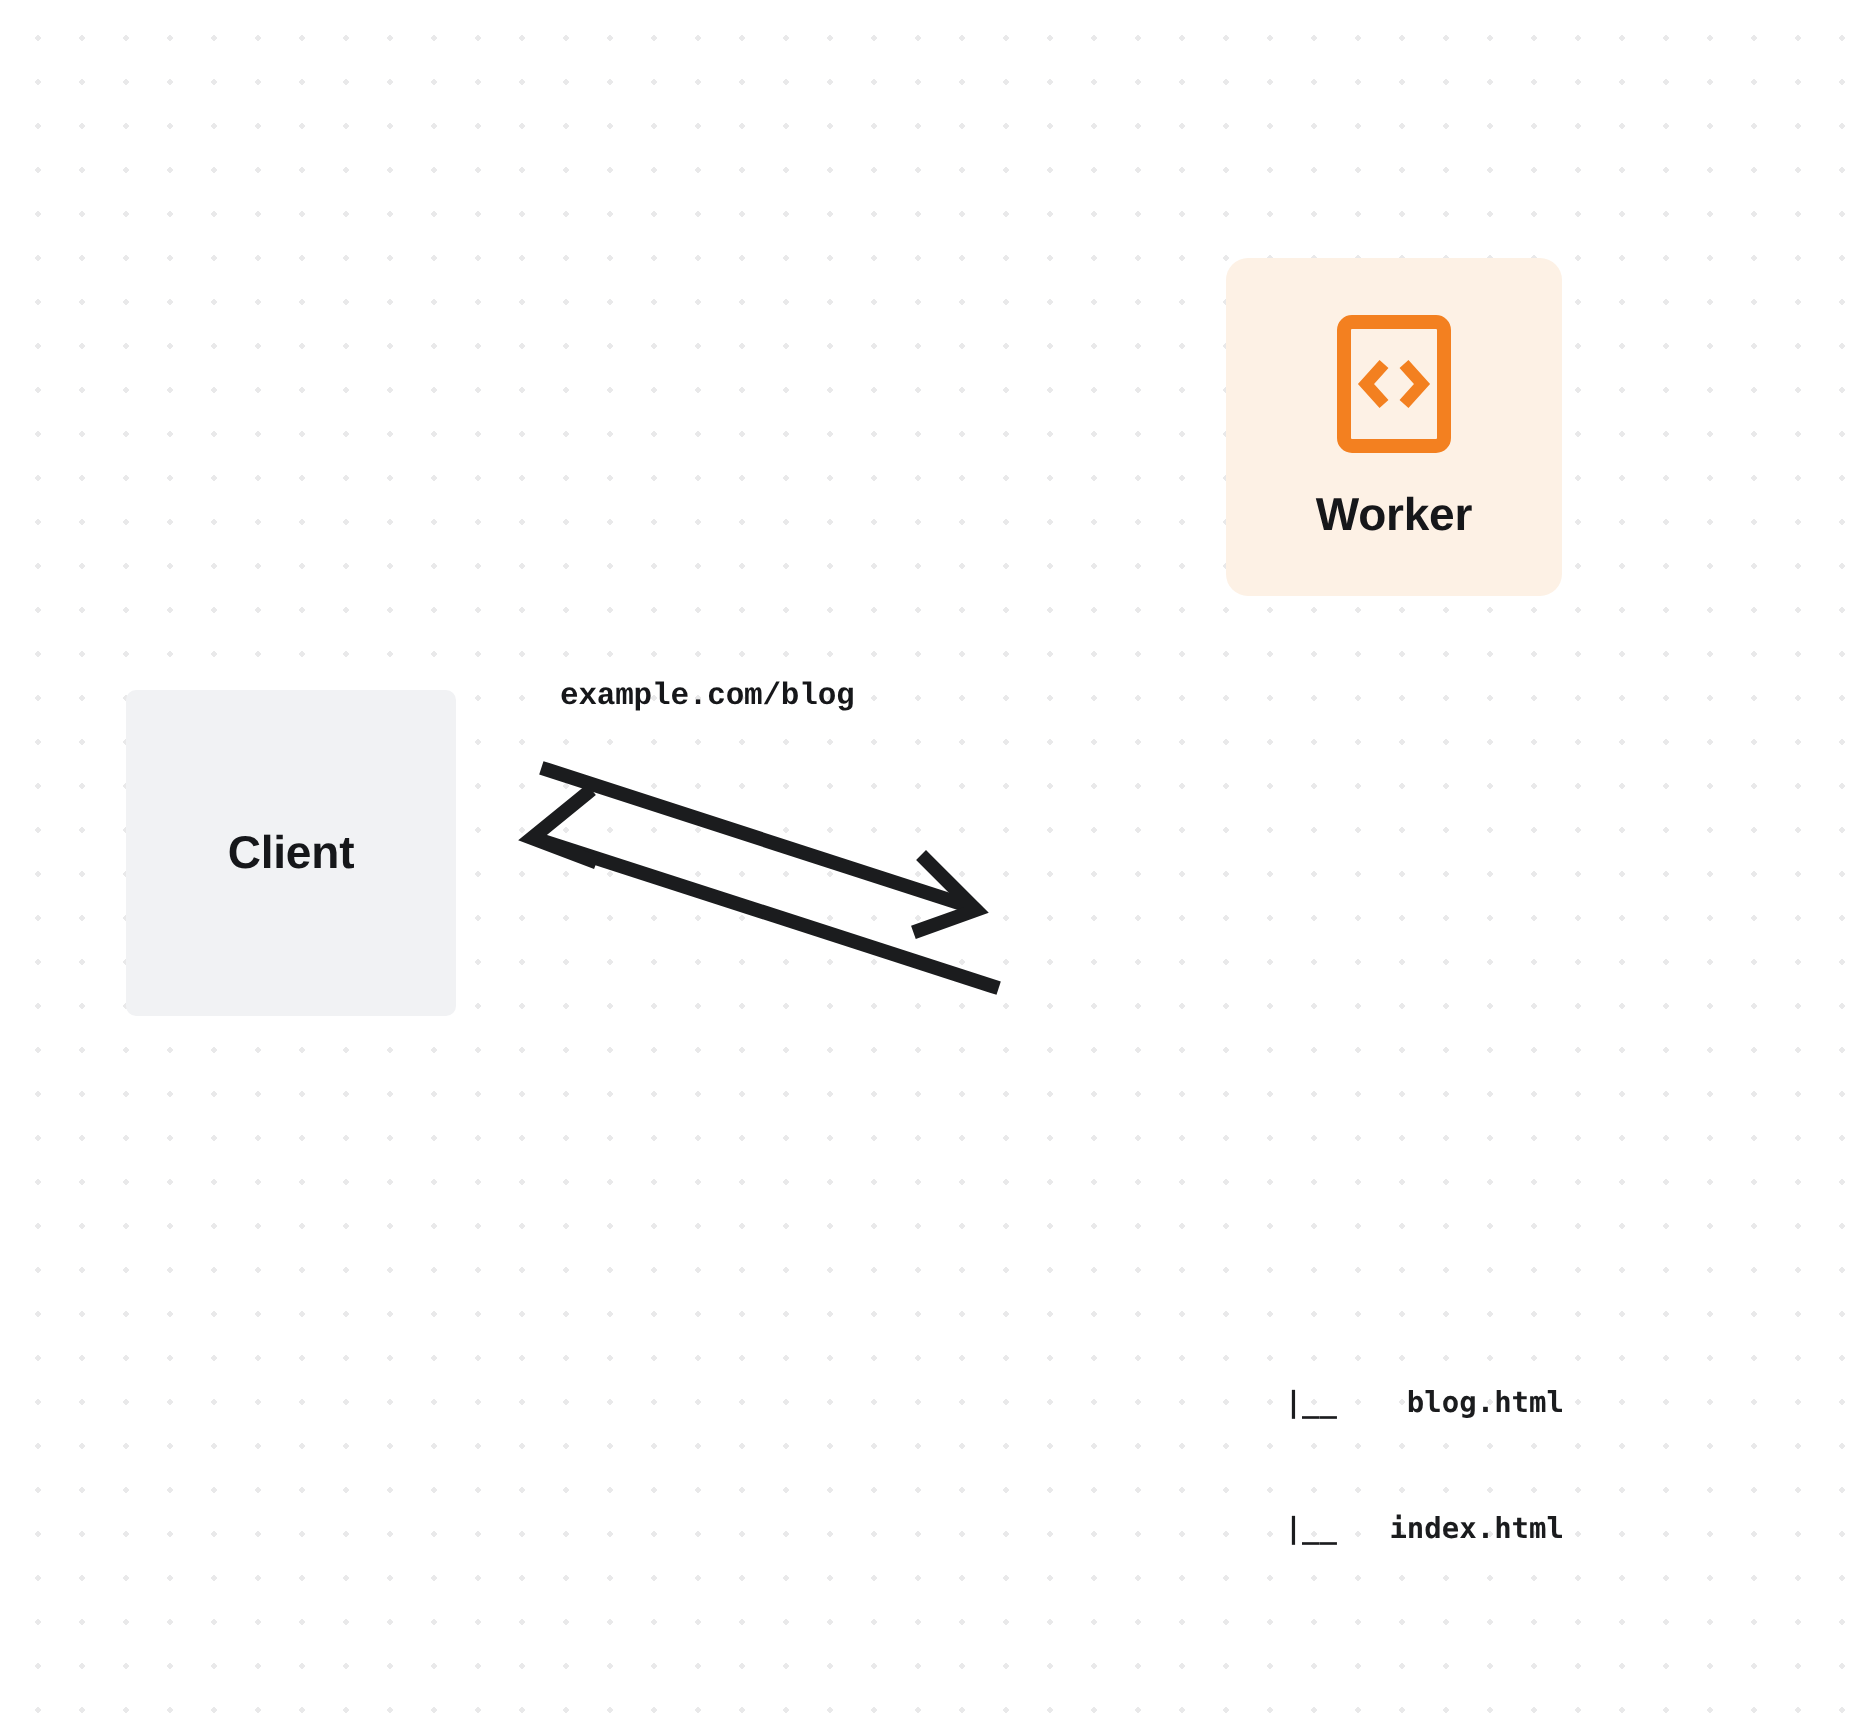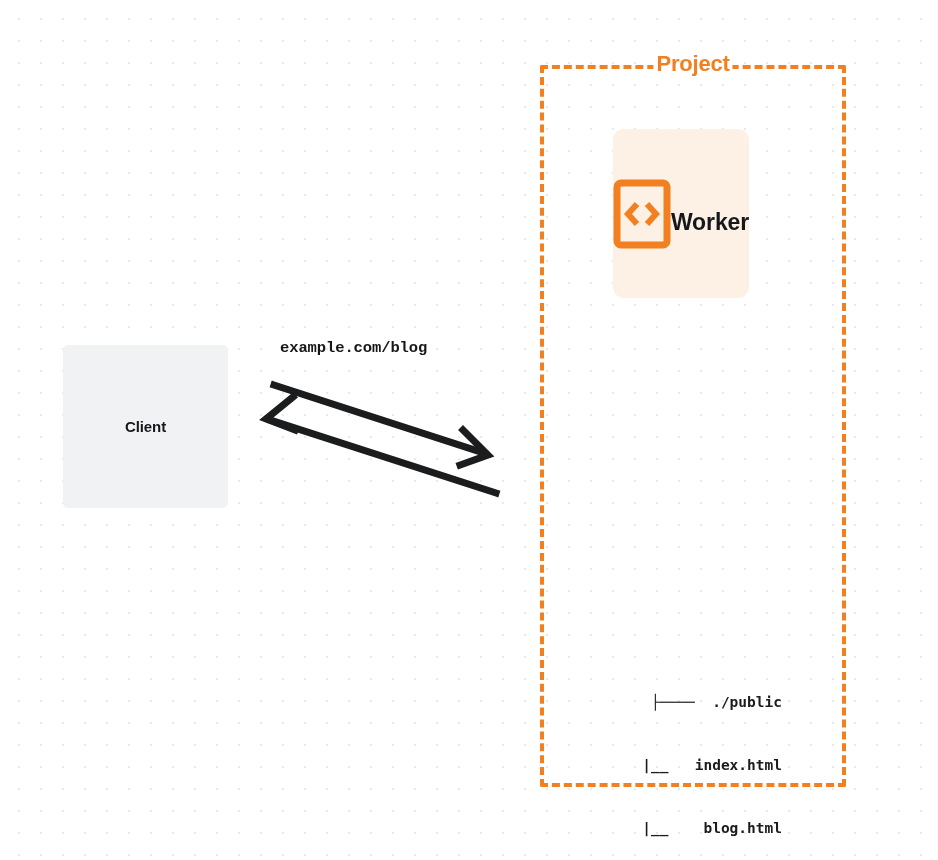--- a/index.html
+++ b/index.html
@@ -40,21 +40,21 @@
     top: 345px;
     width: 165px;
     height: 163px;
     background: #f1f2f4;
     border-radius: 5px;
     display: flex;
     align-items: center;
     justify-content: center;
   }
   #client-node .node-label {
-    font-size: 15px;
+    font-size: 23px;
     font-weight: bold;
     color: #16171a;
     letter-spacing: -0.1px;
   }
 
   
   #request-label {
     position: absolute;
     left: 280px;
     top: 339px;
@@ -97,25 +97,25 @@
     font-size: 22px;
     font-weight: bold;
     color: #f38020;
     white-space: nowrap;
     letter-spacing: -0.2px;
   }
 
   
   .card {
     position: absolute;
-    width: 136px;
+    width: 168px;
     background: #fdf1e5;
     border-radius: 11px;
     display: flex;
-    flex-direction: row;
+    flex-direction: column;
     align-items: center;
     justify-content: center;
     box-sizing: border-box;
   }
   #worker-card {
     left: 613px;
     top: 129px;
     height: 169px;
   }
   #assets-card {
@@ -172,36 +172,32 @@
       <path d="M19 15 L229 83" stroke="#1b1c1e" stroke-width="7" stroke-linecap="square"></path>
       <path d="M208 60 L233 85 L205 95" stroke="#1b1c1e" stroke-width="7" stroke-linecap="square" stroke-linejoin="miter" fill="none"></path>
     </g>
 
     <g>
       <path d="M241 123 L15 50" stroke="#1b1c1e" stroke-width="7" stroke-linecap="square"></path>
       <path d="M38 27 L11 49 L40 60" stroke="#1b1c1e" stroke-width="7" stroke-linecap="square" stroke-linejoin="miter" fill="none"></path>
     </g>
   </svg>
 
-  <div id="project-container">
-    <div id="project-title">Project</div>
-  </div>
 
   <div id="worker-card" class="card">
     <span class="card-icon">
       <svg width="58" height="70" viewBox="0 0 58 70" fill="none" xmlns="http://www.w3.org/2000/svg">
         <rect x="4" y="4" width="50" height="62" rx="4" ry="4" stroke="#f38020" stroke-width="7" fill="none"></rect>
         <path d="M24 25 L15 35 L24 45" stroke="#f38020" stroke-width="6" stroke-linecap="butt" stroke-linejoin="miter" fill="none"></path>
         <path d="M34 25 L43 35 L34 45" stroke="#f38020" stroke-width="6" stroke-linecap="butt" stroke-linejoin="miter" fill="none"></path>
       </svg>
     </span>
     <span class="card-label">Worker</span>
   </div>
 
 
   <div id="file-tree">
-    <span class="tree-row">├────  ./public</span>
+    <span class="tree-row">   |__    blog.html</span>
     <span class="tree-row">   |__   index.html</span>
-    <span class="tree-row">   |__    blog.html</span>
     
   </div>
 
 </div>
 
 </body></html>

